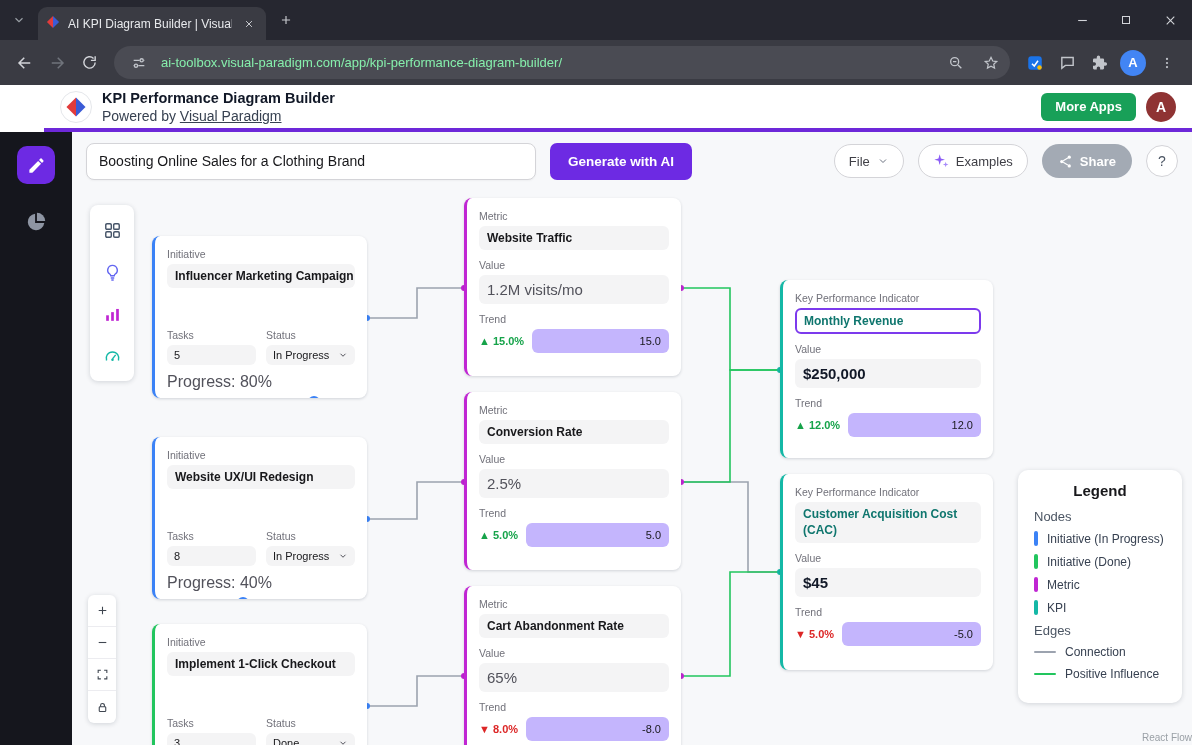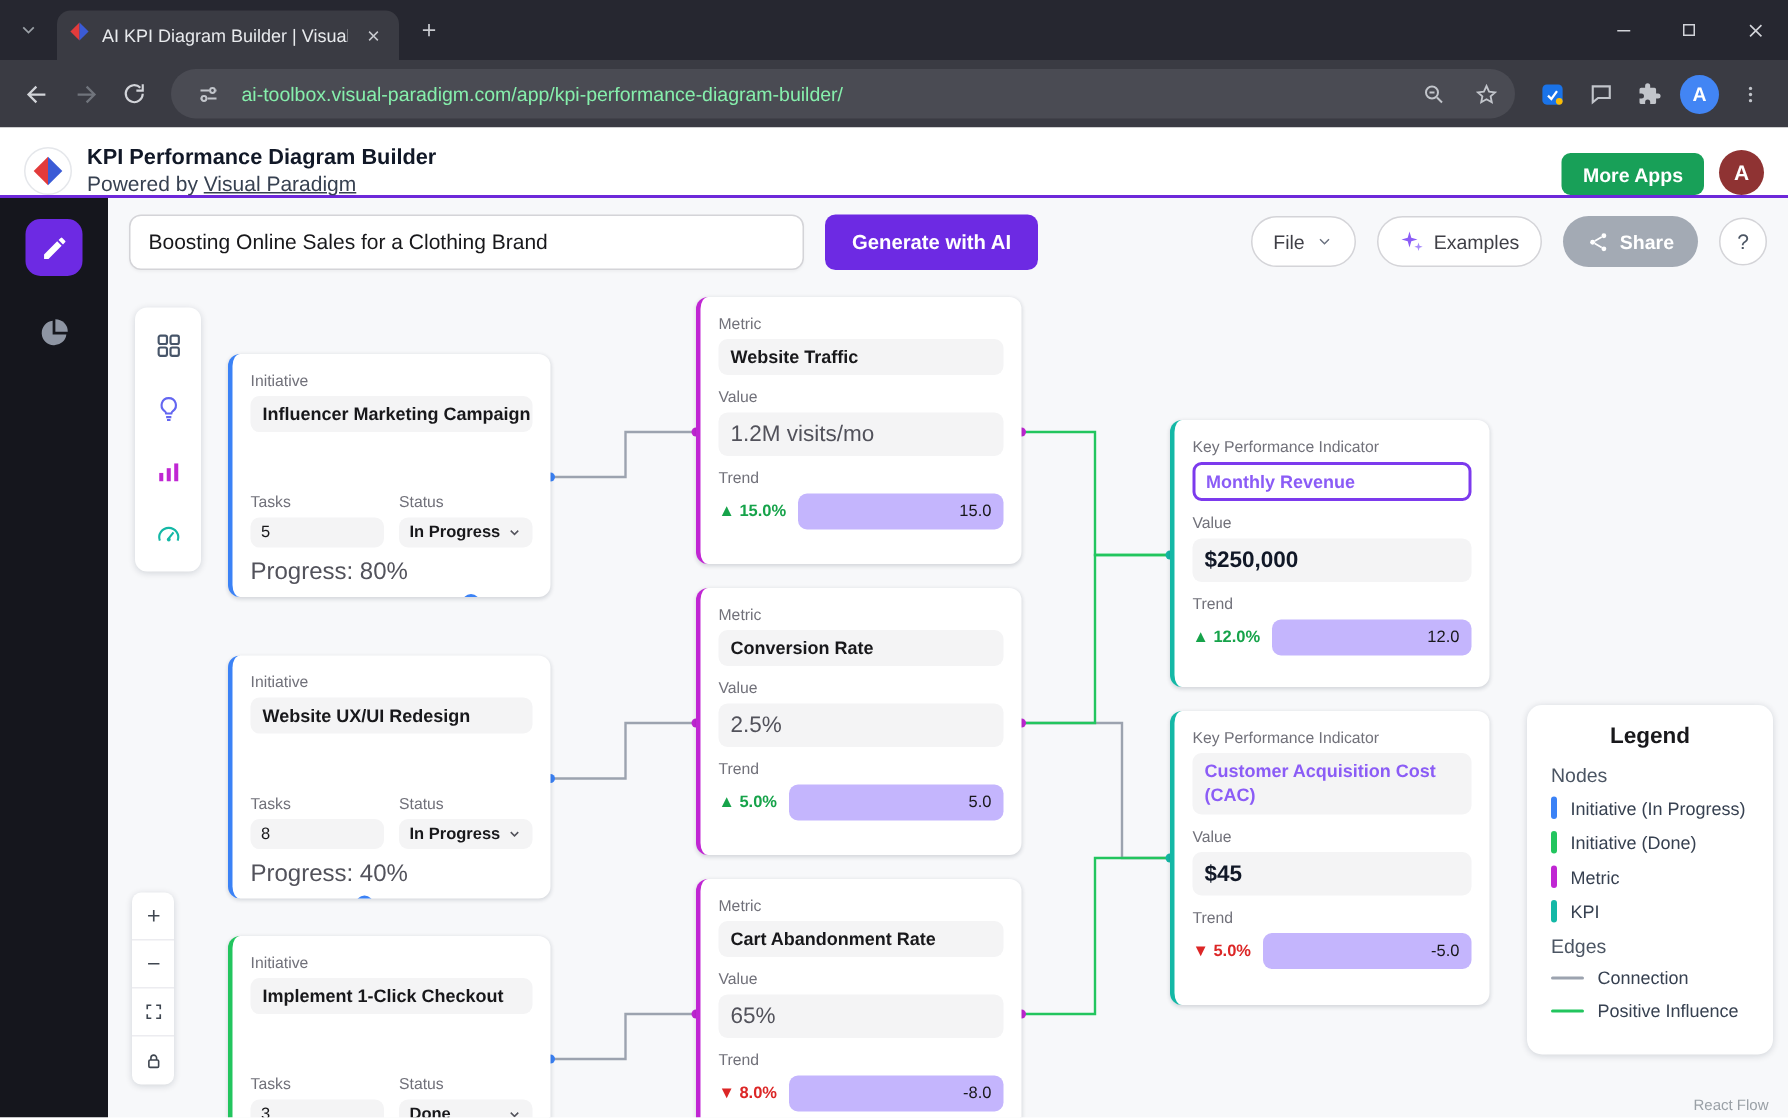--- a/index.html
+++ b/index.html
@@ -19,22 +19,22 @@
   .addressbar { height:45px; background:#3a3b43; display:flex; align-items:center; padding:0 10px; gap:2px; }
   .abtn { width:30px; height:30px; display:flex; align-items:center; justify-content:center; border-radius:50%; }
   .omnibox { flex:1; height:33px; background:#4a4b53; border-radius:17px; display:flex; align-items:center;
              gap:9px; padding:0 6px 0 12px; margin:0 8px; }
   .url { font-size:13px; color:#86efac; white-space:nowrap; overflow:hidden; flex:1; }
   .obicon { width:26px; height:26px; display:flex; align-items:center; justify-content:center; }
   .bravatar { width:26px; height:26px; border-radius:50%; color:#fff; font-size:13px; font-weight:bold;
               display:flex; align-items:center; justify-content:center; margin:0 4px; }
 
   
-  .appheader { height:47px; background:#fff; display:flex; align-items:flex-end; padding:0 16px; gap:10px;
-               border-bottom:2px solid #6d28d9; }
+  .appheader { height:47px; background:#fff; display:flex; align-items:center; padding:0 16px; gap:10px;
+               border-bottom:4px solid #6d28d9;margin-left:44px; }
   .logo { width:32px; height:32px; border-radius:50%; border:1px solid #e5e7eb; display:flex; align-items:center; justify-content:center; }
   .apptitle { font-size:14.5px; font-weight:bold; color:#111827; line-height:1.25; }
   .appsub { font-size:14px; color:#374151; }
   .appsub .link { text-decoration:underline; }
   .hspacer { flex:1; }
   .moreapps { height:28px; padding:0 14px; border-radius:6px; color:#fff; font-size:13px; font-weight:bold;
               display:flex; align-items:center; }
   .havatar { width:30px; height:30px; border-radius:50%; color:#fff; font-size:14px; font-weight:bold;
              display:flex; align-items:center; justify-content:center; }
 
@@ -70,46 +70,46 @@
   .zbtn { width:28px; height:32px; display:flex; align-items:center; justify-content:center; border-bottom:1px solid #ececf0; }
   .zbtn:last-child { border-bottom:none; }
 
   .node { position:absolute; background:#fff; border-radius:8px; border-left:3px solid #3b82f6;
           box-shadow:0 1px 3px rgba(15,23,42,.16); padding:12px; overflow:hidden; }
   .nlabel { font-size:10.5px; color:#71717a; margin-bottom:4px; }
   .ninput { background:#f4f4f5; border-radius:6px; padding:5px 8px; font-size:12px; font-weight:bold; color:#18181b;
             margin-bottom:9px; white-space:nowrap; overflow:hidden; }
   .ninput.wrap { white-space:normal; line-height:1.3; }
   .ninput.focused { background:#fff; border:2px solid #7c3aed; padding:4px 7px; }
-  .kpi-title { color:#8b5cf6; }
+  .kpi-title { color:#0f766e; }
   .nvalue { background:#f4f4f5; border-radius:6px; padding:6px 8px; font-size:15px; color:#52525b; margin-bottom:9px;
             white-space:nowrap; overflow:hidden; }
   .kpival { font-size:15px; font-weight:bold; color:#111827; }
   .trendrow { display:flex; align-items:center; gap:8px; }
   .tbadge { font-size:11px; font-weight:bold; white-space:nowrap; }
   .tinput { flex:1; background:#c4b5fd; border-radius:6px; padding:6px 8px; font-size:11px; color:#18181b; text-align:right; }
 
   .row2 { display:flex; gap:10px; margin-bottom:4px; }
   .row2 .col { flex:1; min-width:0;margin-top:32px; }
   .ctrl { background:#f4f4f5; border-radius:6px; padding:4px 7px; font-size:11px; color:#18181b; }
-  .nselect { display:flex; align-items:center; justify-content:space-between; gap:1px;font-weight:bold; }
+  .nselect { display:flex; align-items:center; justify-content:space-between; gap:1px; }
   .plabel { font-size:16px; color:#52525b; margin:8px 0 9px; }
   .slider { position:relative; height:4px; border-radius:2px; background:#e4e4e7; margin:0 3px; }
   .sfill { position:absolute; left:0; top:0; height:4px; border-radius:2px; background:#3b82f6; }
   .sthumb { position:absolute; top:-4px; width:12px; height:12px; border-radius:50%; background:#2563eb; }
 
   .legend { left:946px; top:280px; width:164px; padding:12px 16px 14px; border-radius:10px; }
   .ltitle { text-align:center; font-size:15px; font-weight:bold; color:#18181b; margin-bottom:10px; }
   .lheading { font-size:13px; color:#4b5563; margin:8px 0 7px; }
   .litem { display:flex; align-items:center; gap:9px; margin-bottom:8px; }
   .lbar { width:4px; height:15px; border-radius:2px; flex:none; }
   .lline { width:22px; height:2px; border-radius:1px; flex:none; }
   .ltext { font-size:12px; color:#374151; white-space:nowrap; }
 
-  .attribution { position:absolute; right:13px; bottom:2px; font-size:10px; color:#9aa0a6; }
+  .attribution { position:absolute; right:0; bottom:2px; font-size:10px; color:#9aa0a6; }
 </style>
 </head>
 <body>
 
 <div class="titlebar">
   <div class="tabsearch">
     <svg width="14" viewBox="0 0 24 24">
         <path d="M6 9l6 6 6-6" fill="none" stroke="#9aa0a6" stroke-width="2"></path>
       </svg>
   </div>

